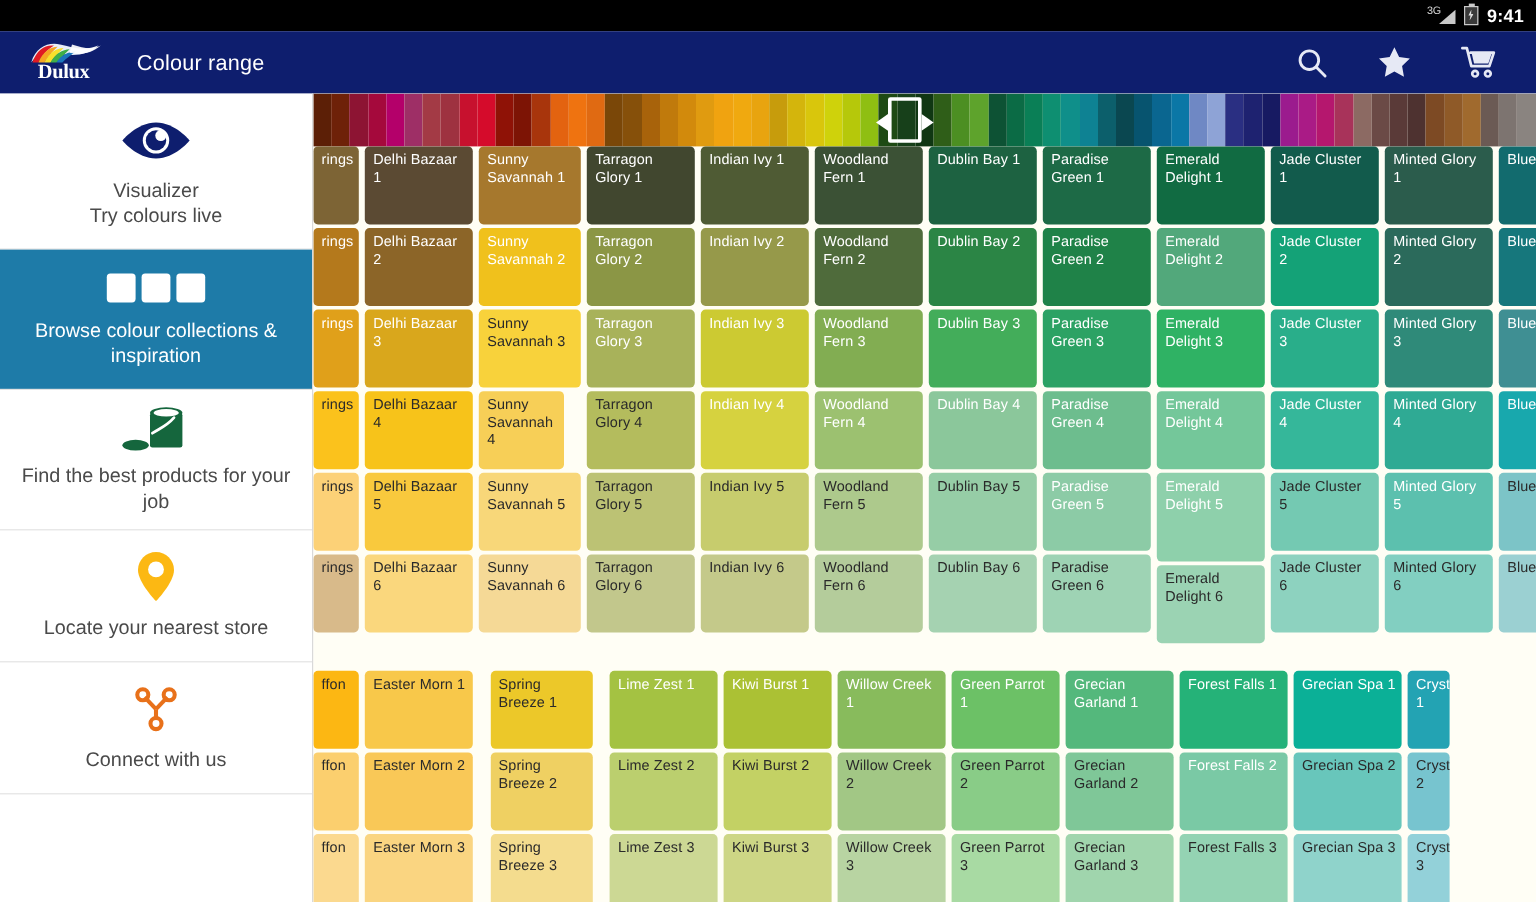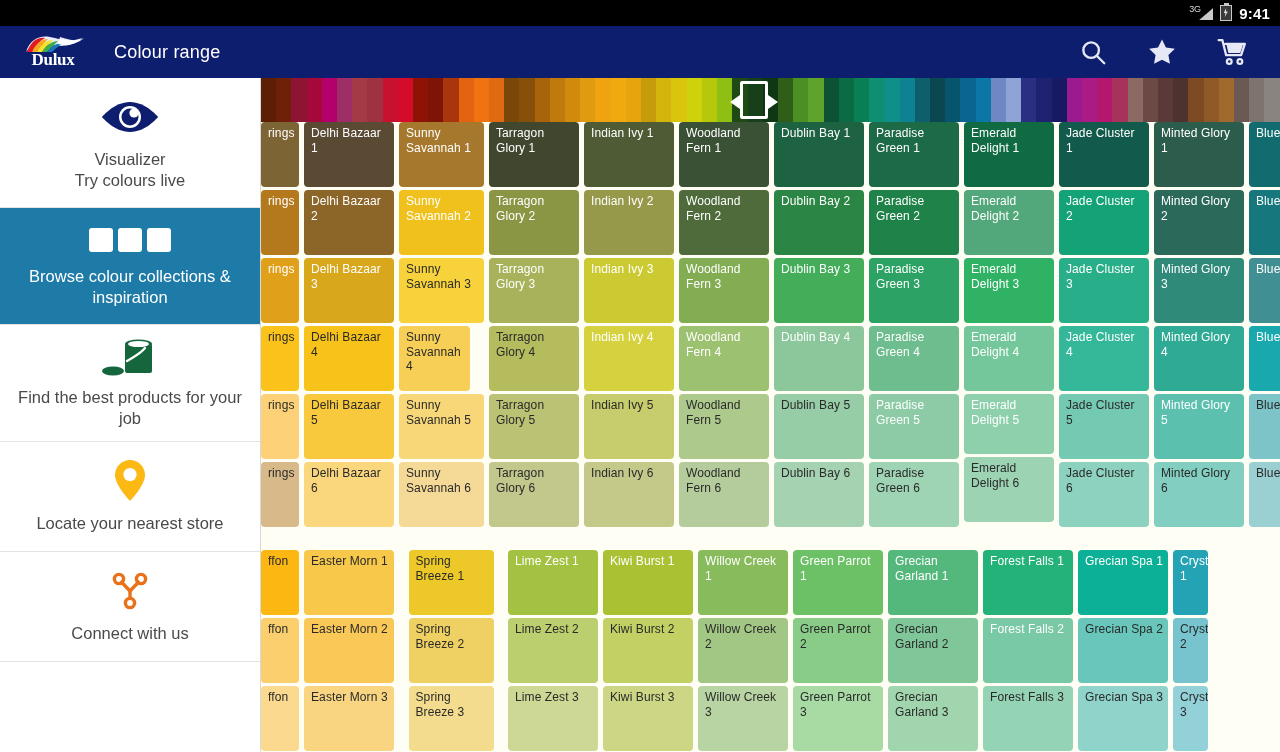--- a/index.html
+++ b/index.html
@@ -509,21 +509,21 @@
           </div>
           <div class="cell" style="background: rgb(82, 168, 123); height: 65px; width: 90px;">
             <span class="cname light-text">Emerald Delight 2</span>
           </div>
           <div class="cell" style="background: rgb(47, 178, 100); height: 65px; width: 90px;">
             <span class="cname light-text">Emerald Delight 3</span>
           </div>
           <div class="cell" style="background: rgb(116, 199, 154); height: 65px; width: 90px;">
             <span class="cname light-text">Emerald Delight 4</span>
           </div>
-          <div class="cell" style="background: rgb(142, 208, 171); height: 60px; width: 90px;">
+          <div class="cell" style="background: rgb(142, 208, 171); height: 74px; width: 90px;">
             <span class="cname light-text">Emerald Delight 5</span>
           </div>
           <div class="cell" style="background: rgb(155, 211, 179); height: 65px; width: 90px;">
             <span class="cname dark-text">Emerald Delight 6</span>
           </div>
         </div>
         <div class="col" style="width: 90px;">
           <div class="cell" style="background: rgb(18, 91, 76); height: 65px; width: 90px;">
             <span class="cname light-text">Jade Cluster 1</span>
           </div>

